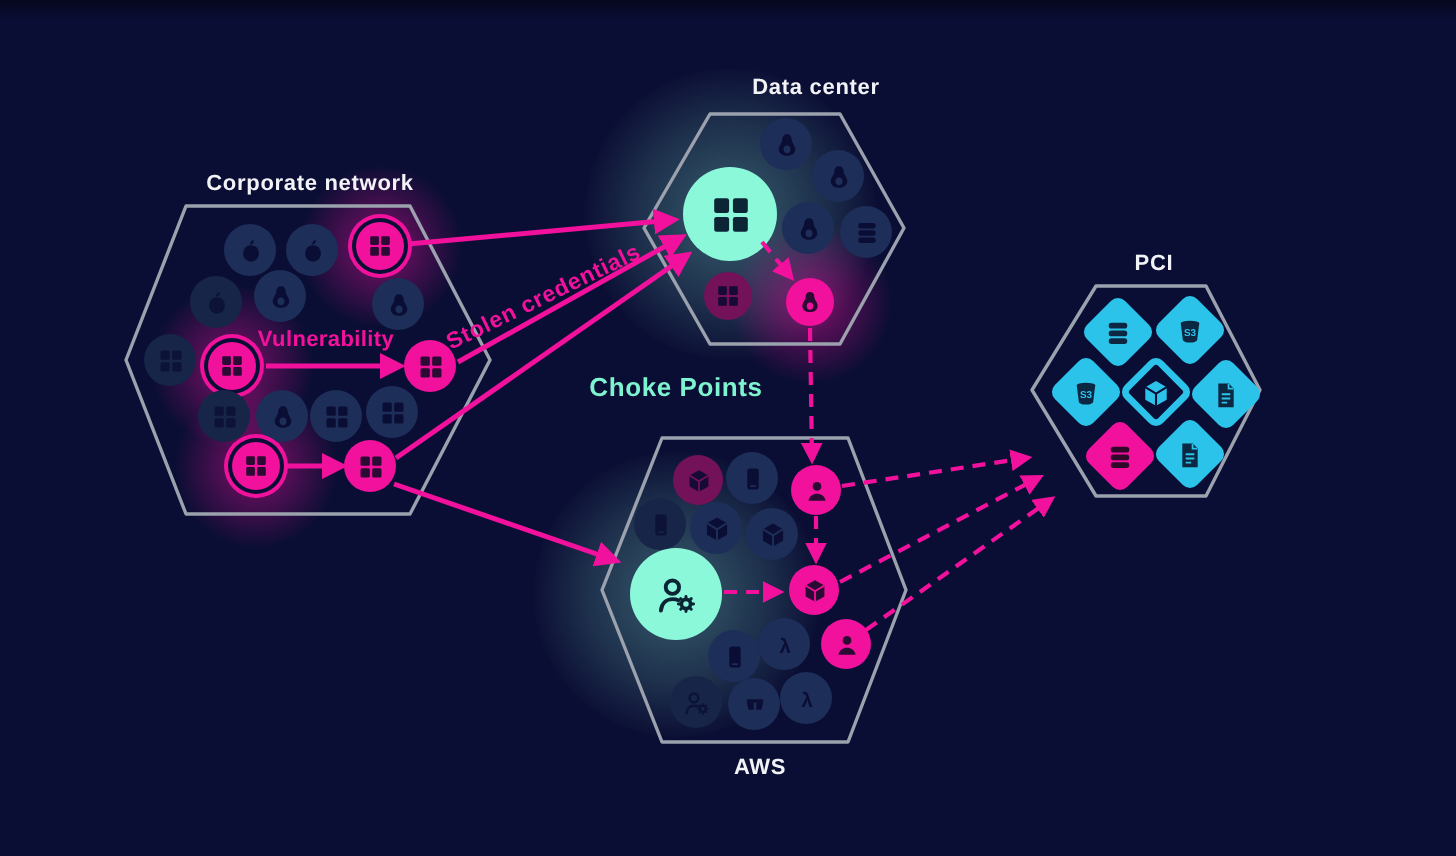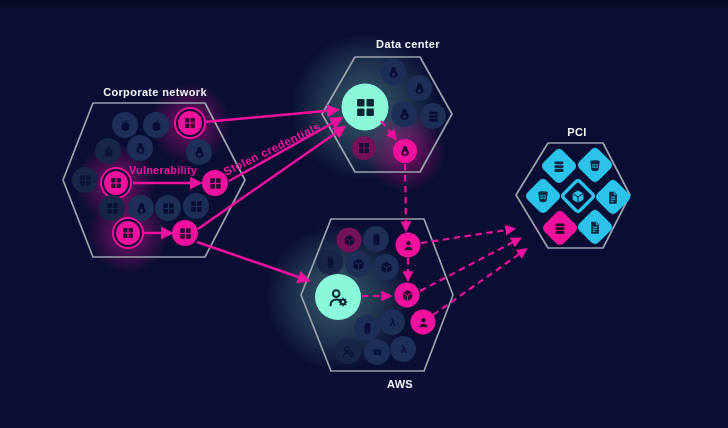--- a/index.html
+++ b/index.html
@@ -37,21 +37,21 @@
         display:flex;align-items:center;justify-content:center;}
   .diamond .di{transform:rotate(-45deg);display:flex;align-items:center;justify-content:center;}
   .diamond.dcyan    {background:var(--cyan);color:#0b2742;}
   .diamond.dcyanline{background:var(--bg);box-shadow:inset 0 0 0 3.5px var(--cyan);color:var(--cyan);}
   .diamond.dpink    {background:var(--magenta);color:#30082a;}
 
   .lbl{position:absolute;transform:translate(-50%,-50%);white-space:nowrap;}
   .title{color:var(--white);font-size:11px;font-weight:bold;letter-spacing:.35px;}
   .corp-title{left:155px;top:92px;}
   .dc-title{left:389px;top:44px;margin-left:19px;}
-  .aws-title{left:400px;top:384px;}
+  .aws-title{left:380px;top:384px;}
   .pci-title{left:577px;top:132px;}
   .vuln{left:163px;top:170px;color:var(--magenta);font-size:11px;font-weight:bold;letter-spacing:.2px;}
   .stolen{left:272px;top:149px;transform:translate(-50%,-50%) rotate(-26deg);
           color:var(--magenta);font-size:11.5px;font-weight:bold;letter-spacing:.4px;}
   .remed{left:338px;top:194px;color:var(--mint-text);font-size:13px;font-weight:bold;
          text-align:center;line-height:1.25;letter-spacing:.3px;}
 </style>
 </head>
 <body>
 
@@ -405,16 +405,17 @@
   </svg>
 
   <div id="label-layer">
     <div class="lbl title corp-title">Corporate network</div>
     <div class="lbl title dc-title">Data center</div>
     <div class="lbl title aws-title">AWS</div>
     <div class="lbl title pci-title">PCI</div>
     <div class="lbl vuln">Vulnerability</div>
     <div class="lbl stolen">Stolen credentials</div>
     <div class="lbl remed">
+      <div>Choke Points</div>
     </div>
   </div>
 
 </div>
 
 </body></html>

